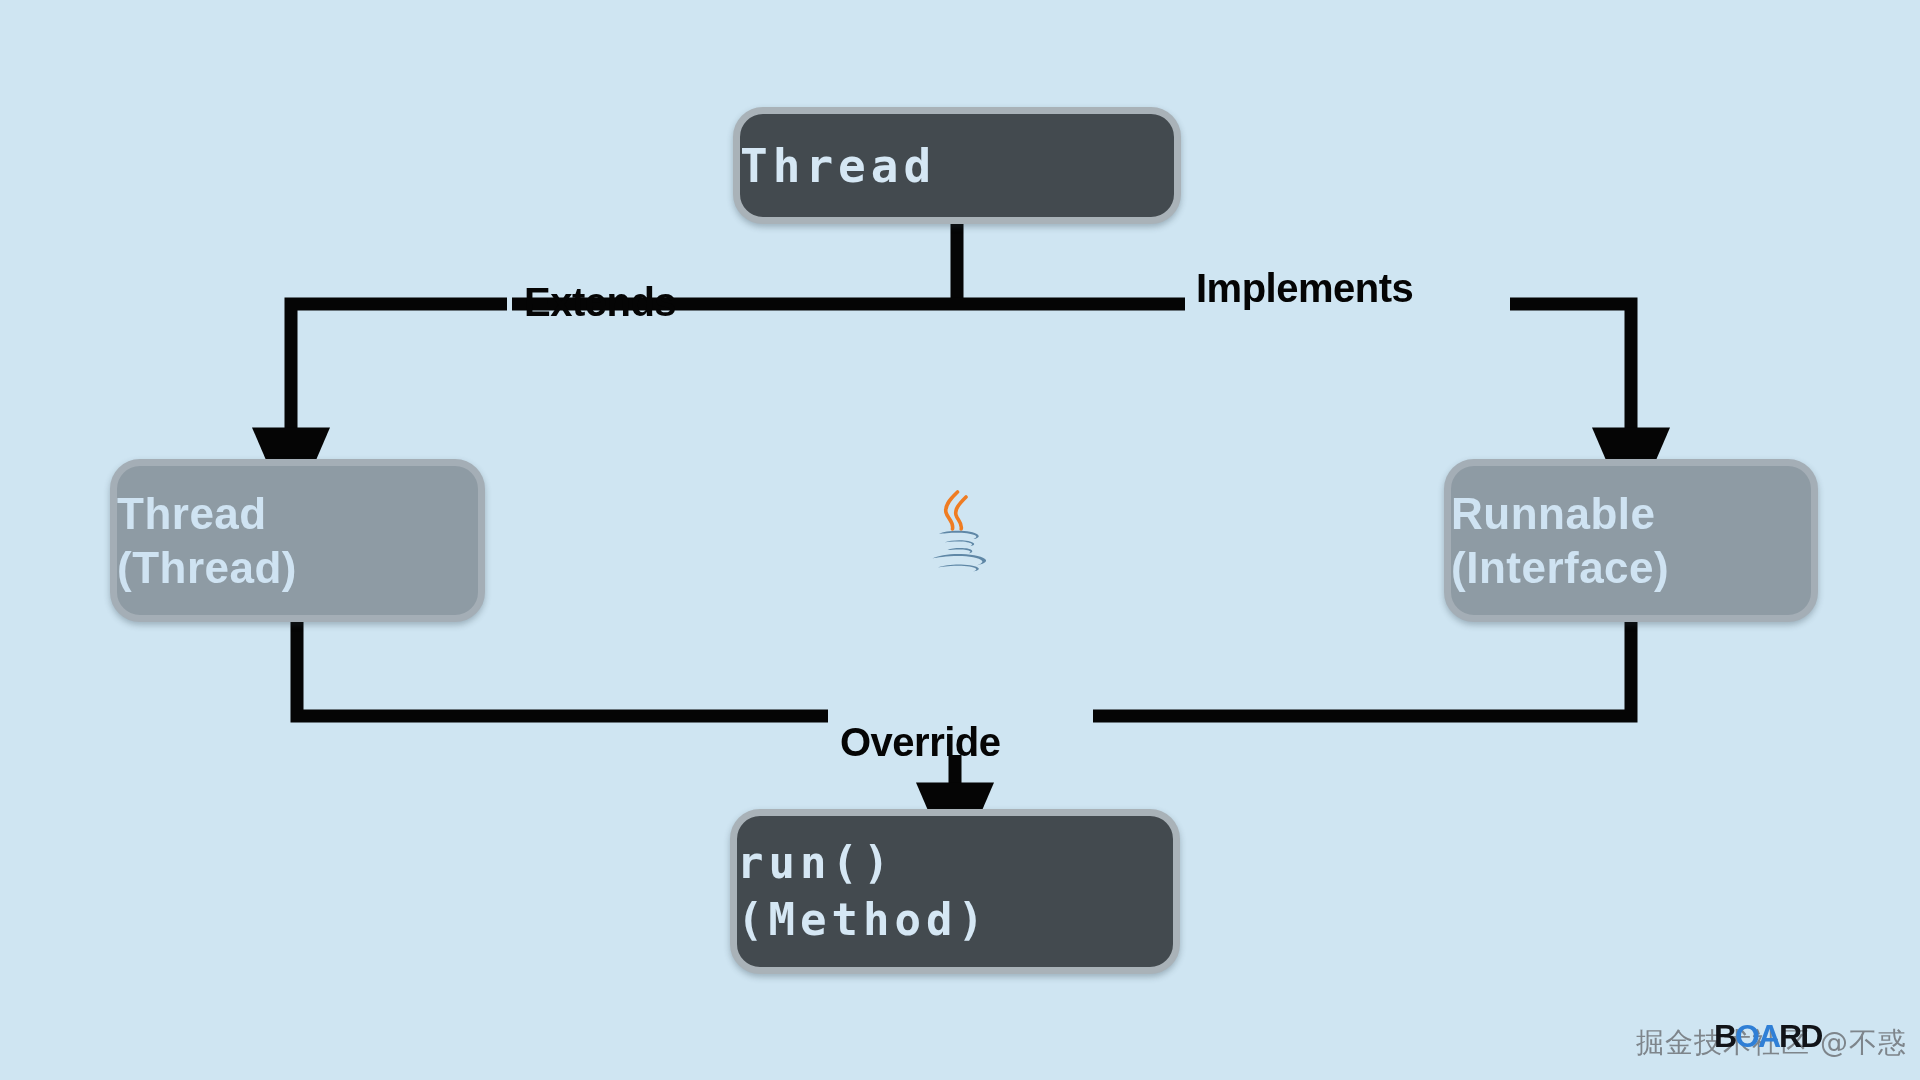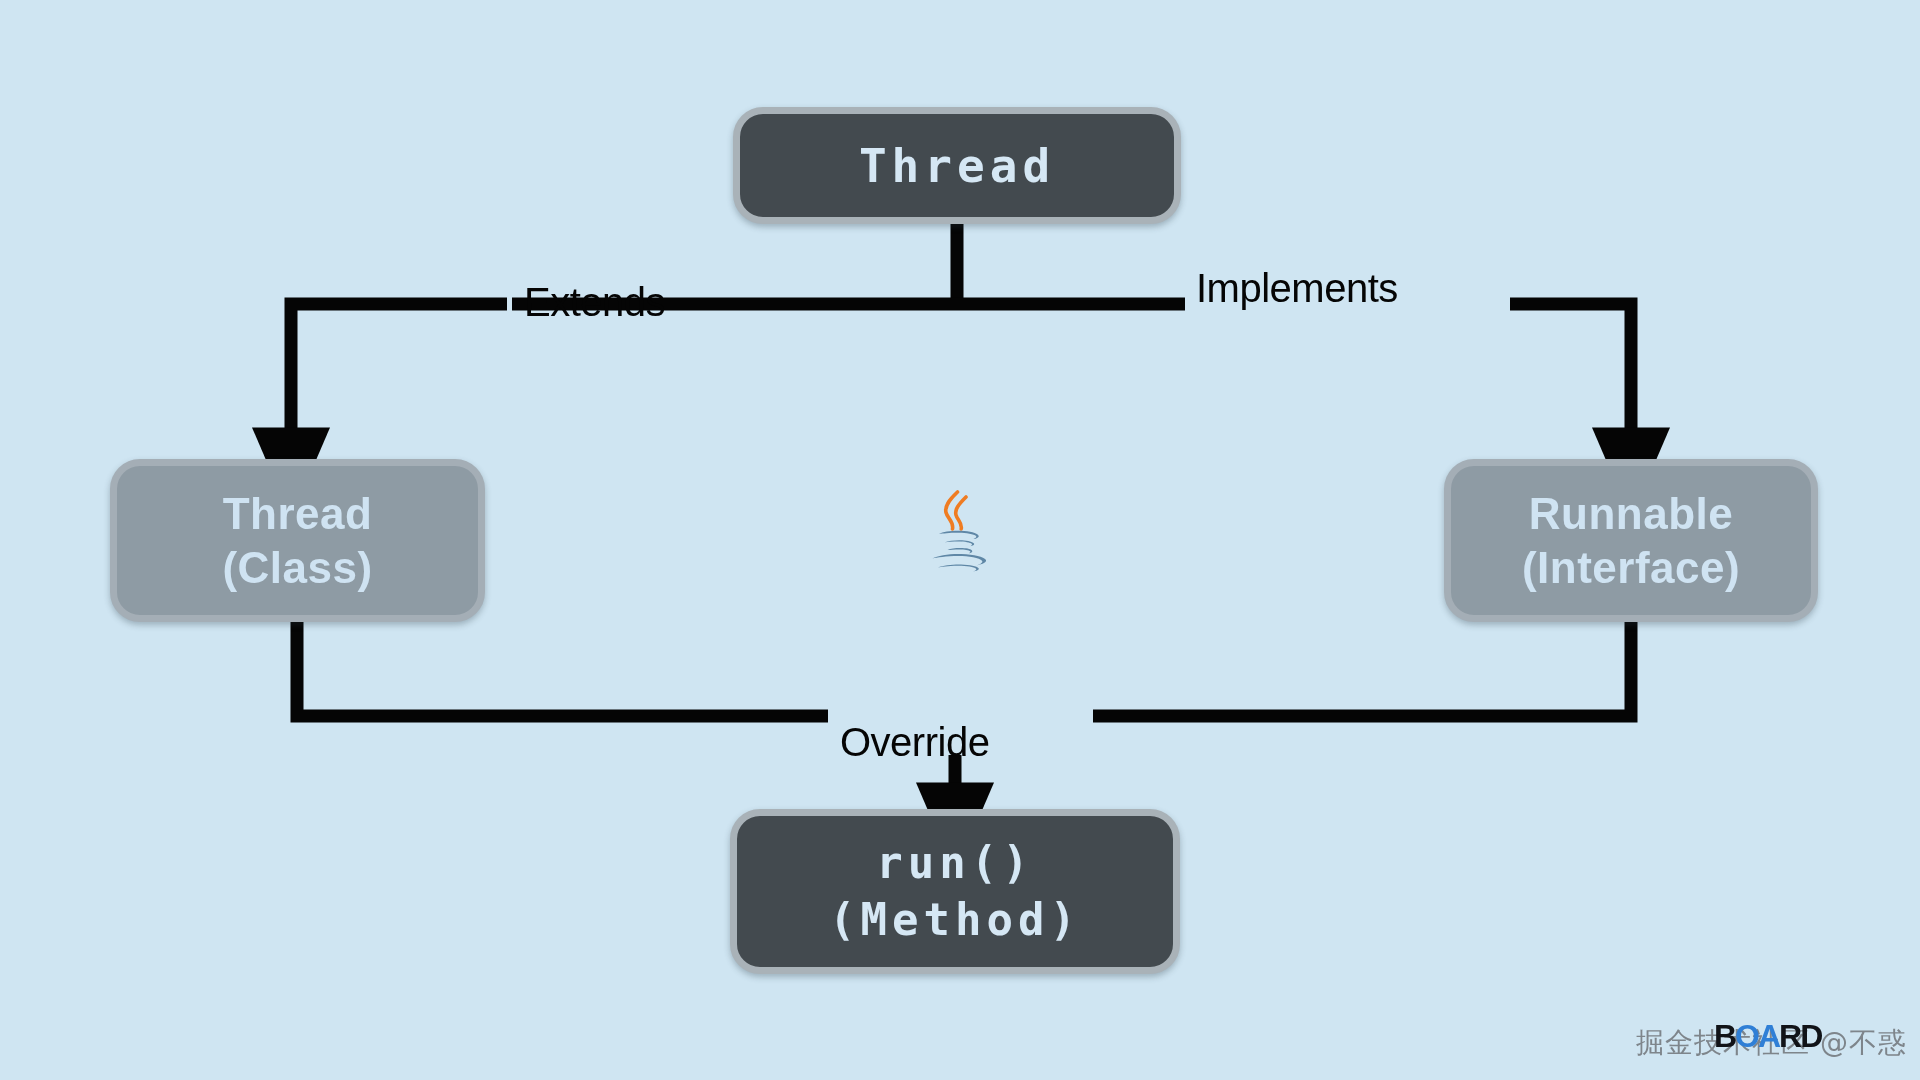--- a/index.html
+++ b/index.html
@@ -25,21 +25,21 @@
     width: 1920px;
     height: 1080px;
   }
 
   
   .node {
     position: absolute;
     box-sizing: border-box;
     display: flex;
     flex-direction: column;
-    align-items: center;
+    align-items: flex-start;
     justify-content: center;
     border-radius: 30px;
     text-align: center;
     box-shadow: 0 3px 6px rgba(40,55,65,0.30);
   }
   .node .line1, .node .line2 {
     display: block;
     white-space: pre;
   }
 
@@ -94,21 +94,21 @@
     height: 165px;
     font-size: 44px;
     line-height: 1.28;
   }
 
   
   .edge-label {
     position: absolute;
     color: #050505;
     font-family: "Liberation Sans", sans-serif;
-    font-weight: normal;
+    font-weight: bold;
     font-size: 40px;
     letter-spacing: -0.5px;
     white-space: nowrap;
     line-height: 1;
   }
   #label-extends   { left: 524px;  top: 282px; }
   #label-implements{ left: 1196px; top: 268px; }
   #label-override  { left: 840px;  top: 710px; margin-top: 12px; }
 
   
@@ -180,21 +180,21 @@
 
     <path d="M 955,755 L 955,785" fill="none" stroke="#050505" stroke-width="13" marker-end="url(#arrowhead)"></path>
   </svg>
 
   <div class="node node-dark" id="node-thread">
     <span class="line1">Thread</span>
   </div>
 
   <div class="node node-gray" id="node-thread-class">
     <span class="line1">Thread</span>
-    <span class="line2">(Class)</span>
+    <span class="line2">(Thread)</span>
   </div>
 
   <div class="node node-dark" id="node-run">
     <span class="line1">run()</span>
     <span class="line2">(Method)</span>
   </div>
 
   <div class="node node-gray" id="node-runnable">
     <span class="line1">Runnable</span>
     <span class="line2">(Interface)</span>

